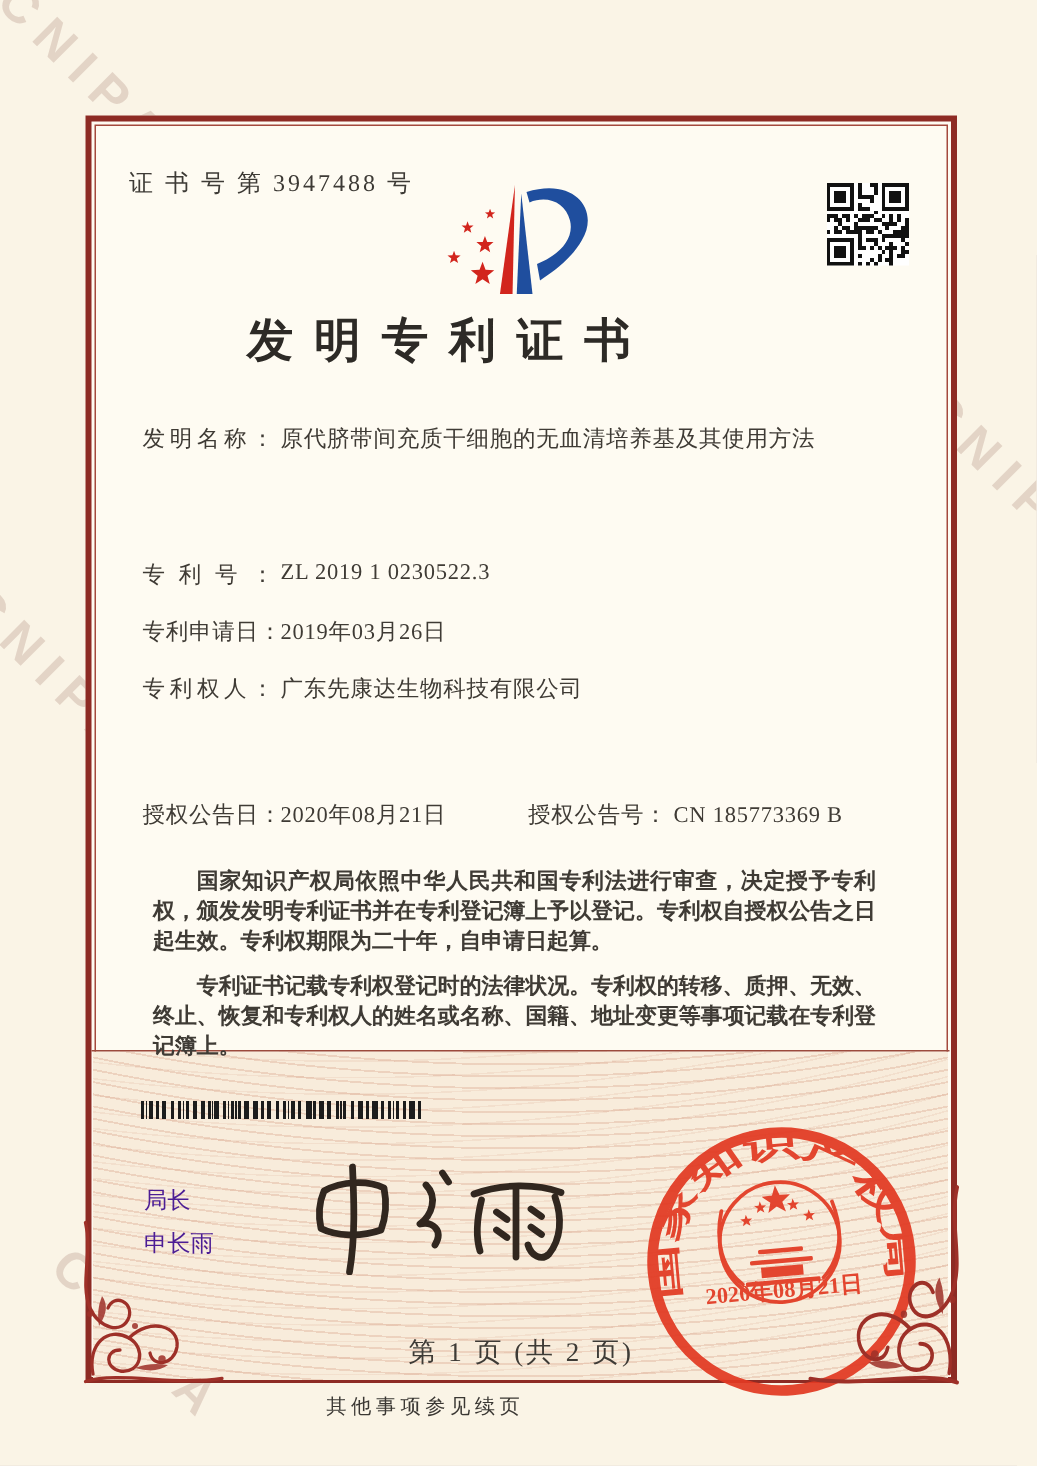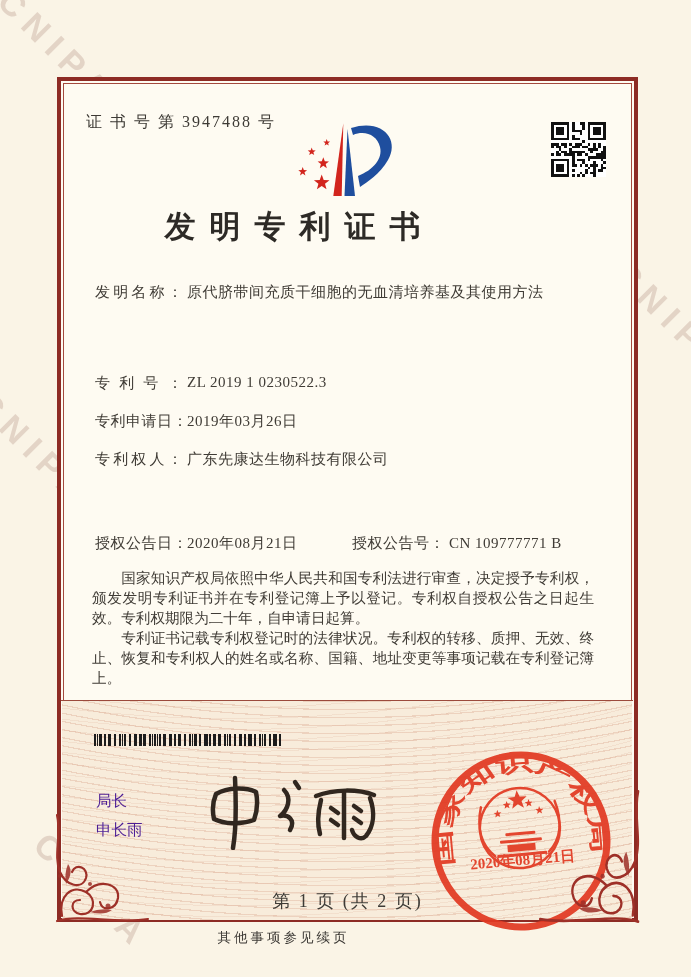--- a/index.html
+++ b/index.html
@@ -37,21 +37,21 @@
   .logo{position:absolute; left:288px; top:112px;}
   .qr{position:absolute; left:551px; top:122px;}
   .frow{position:absolute; left:95px; width:510px; font-size:15px; color:#3f3b35; letter-spacing:0.5px;}
   .flabel{display:inline-block; width:88px; text-align-last:justify; vertical-align:top; white-space:nowrap;text-align:center;}
   .fvalue{margin-left:4px;}
   .fpair2{position:absolute; left:257px; top:0; white-space:nowrap;}
   .paras{
     position:absolute; left:92px; top:568px; width:502px;
     font-size:14.6px; line-height:20px; text-align:justify; color:#3f3b35;
   }
-  .paras p{margin:0; text-indent:2em;}
+  .paras p{margin:10px; text-indent:2em;font-weight:bold;}
   .barcode{
     position:absolute; left:94px; top:734px; width:187px; height:12px;
     background-image:
       repeating-linear-gradient(90deg,#1c1c1c 0 2px,rgba(0,0,0,0) 2px 5px),
       repeating-linear-gradient(90deg,#1c1c1c 0 1px,rgba(0,0,0,0) 1px 7px),
       repeating-linear-gradient(90deg,rgba(0,0,0,0) 0 3px,#1c1c1c 3px 4px,rgba(0,0,0,0) 4px 11px);
   }
   .signer{position:absolute; left:96px; top:786px; font-size:15.5px; line-height:29px; color:#4c1d95;}
   .sig{position:absolute; left:198px; top:770px;}
   .seal{position:absolute; left:428px; top:748px; transform:rotate(-5deg); opacity:0.93;}
@@ -243,21 +243,21 @@
   </div>
   <div class="frow" style="top:412px">
     <span class="flabel">专利申请日：</span><span class="fvalue">2019年03月26日</span>
   </div>
   <div class="frow" style="top:450px">
     <span class="flabel">专利权人：</span><span class="fvalue">广东先康达生物科技有限公司</span>
   </div>
   <div class="frow" style="top:534px">
     <span class="flabel">授权公告日：</span><span class="fvalue">2020年08月21日</span>
     <span class="fpair2">
-      <span>授权公告号：</span><span class="fvalue">CN 109777771 B</span>
+      <span>授权公告号：</span><span class="fvalue">CN 185773369 B</span>
     </span>
   </div>
 
   <div class="paras">
     <p>国家知识产权局依照中华人民共和国专利法进行审查，决定授予专利权，颁发发明专利证书并在专利登记簿上予以登记。专利权自授权公告之日起生效。专利权期限为二十年，自申请日起算。</p>
     <p>专利证书记载专利权登记时的法律状况。专利权的转移、质押、无效、终止、恢复和专利权人的姓名或名称、国籍、地址变更等事项记载在专利登记簿上。</p>
   </div>
 
   <div class="barcode"></div>
 

